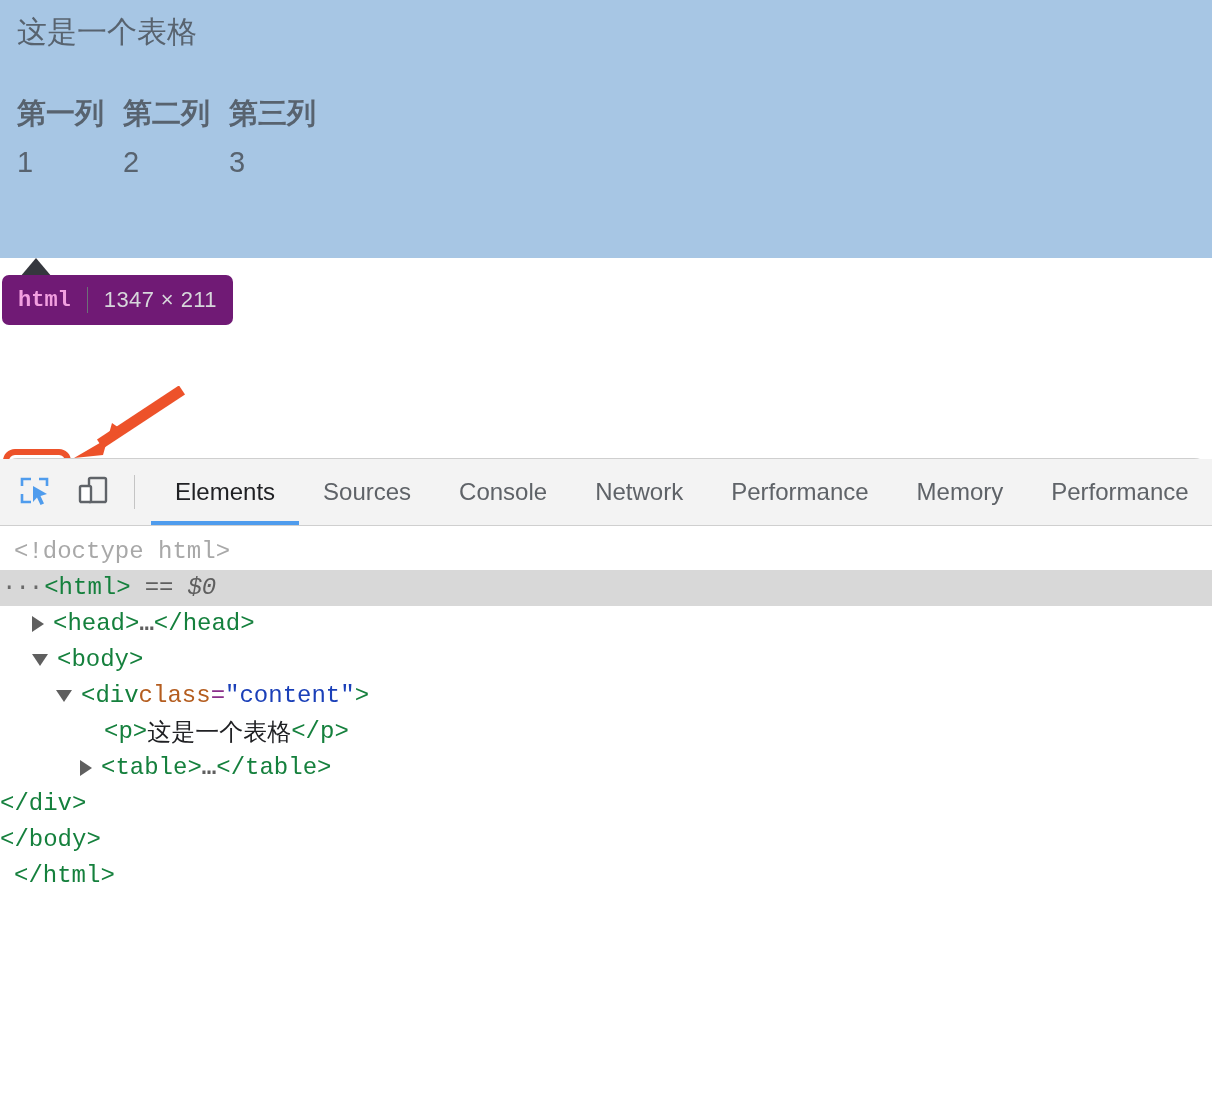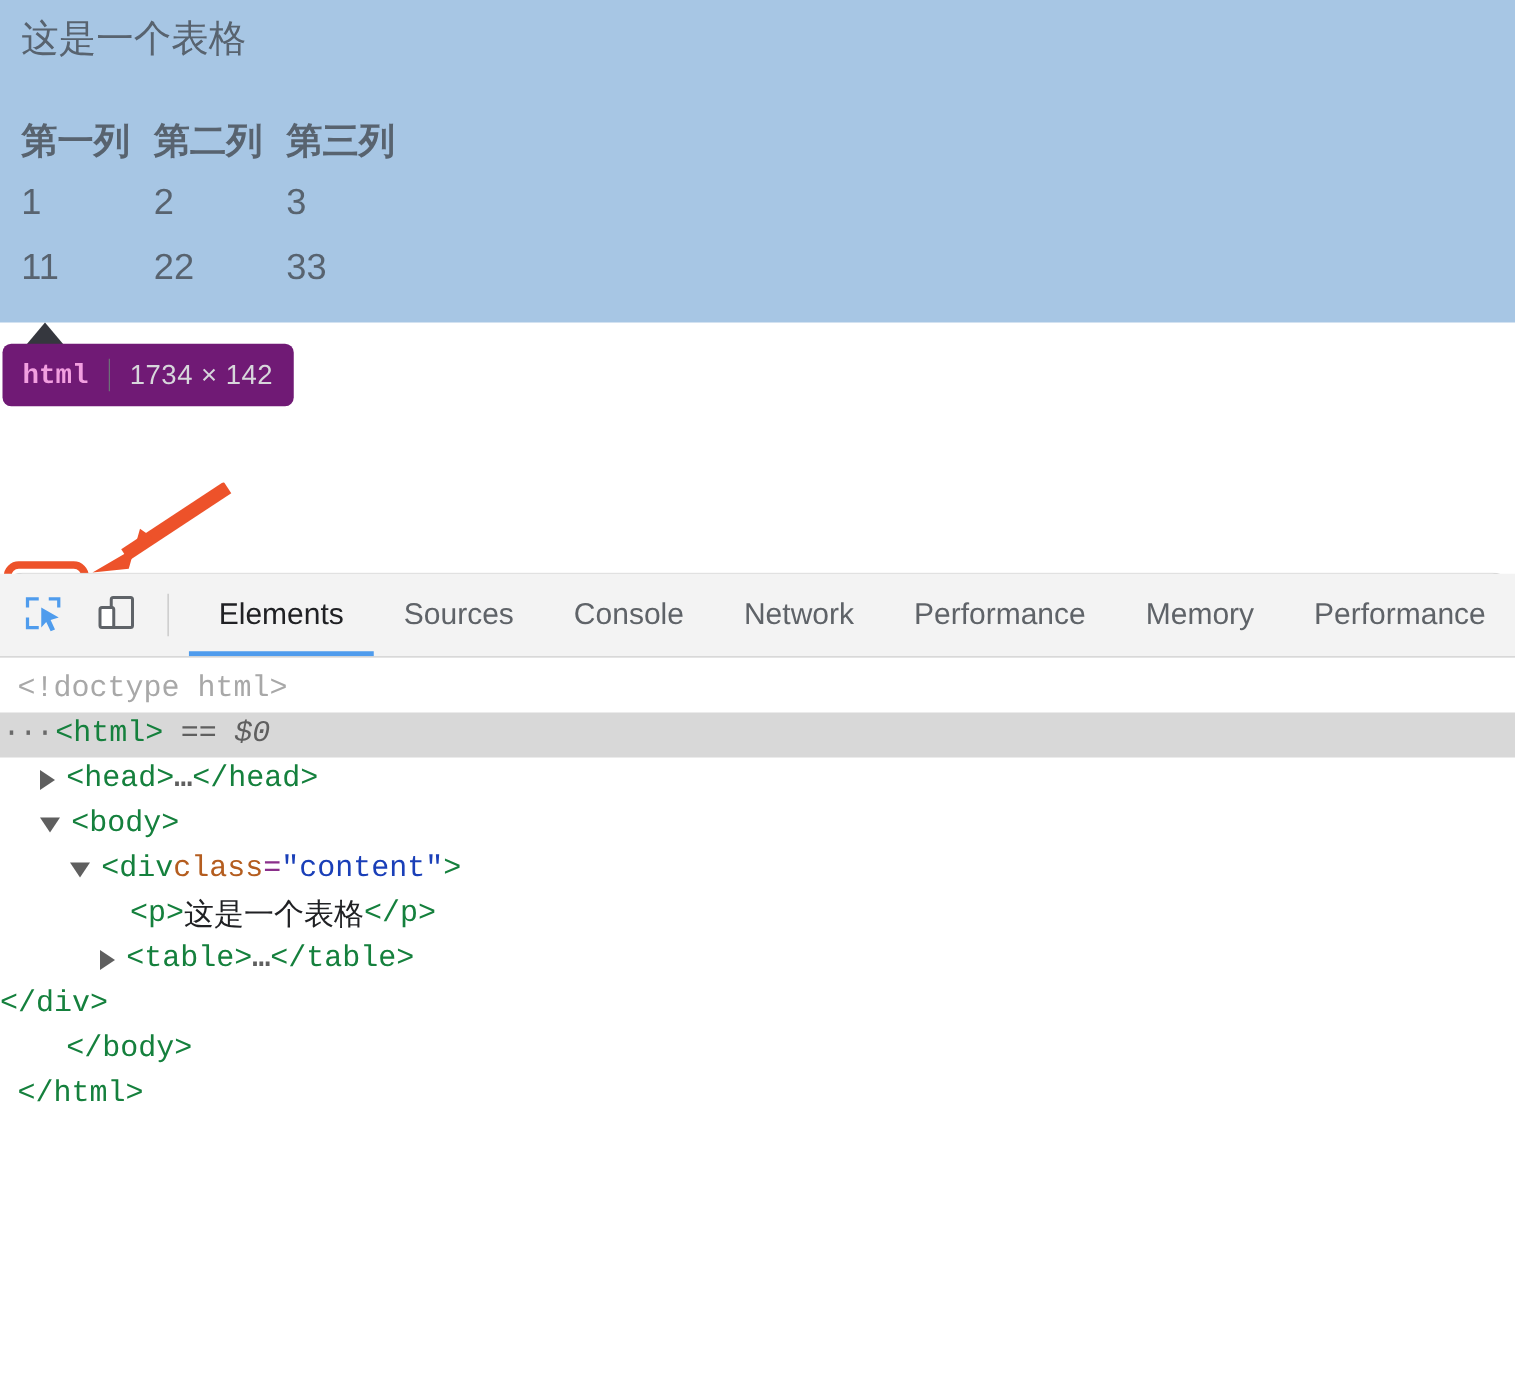--- a/index.html
+++ b/index.html
@@ -248,21 +248,21 @@
   }
   .twisty.open {
     border-left: 8px solid transparent;
     border-right: 8px solid transparent;
     border-top: 12px solid #5f5f5f;
   }
   .indent-1 { padding-left: 32px; }
   .indent-2 { padding-left: 56px; }
   .indent-3 { padding-left: 80px; }
   .indent-0n { padding-left: 14px; font-family: Liberation Mono, monospace; }
-  .indent-1n { padding-left: 53px; }
+  .indent-1n { }
   .indent-2n { }
   .indent-3n { padding-left: 104px; }
 </style>
 </head>
 <body>
 
 <div id="root">
 
   <div class="page-overlay">
     <div class="page-heading">这是一个表格</div>
@@ -274,34 +274,29 @@
           <th class="col-2">第二列</th>
           <th class="col-3">第三列</th>
         </tr>
       </thead>
       <tbody>
         <tr>
           <td class="col-1">1</td>
           <td class="col-2">2</td>
           <td class="col-3">3</td>
         </tr>
-        <tr>
-          <td class="col-1">11</td>
-          <td class="col-2">22</td>
-          <td class="col-3">33</td>
-        </tr>
       </tbody>
     </table>
   </div>
 
   <div class="node-tooltip-pointer"></div>
   <div class="node-tooltip">
     <span class="tooltip-tag">html</span>
     <span class="tooltip-sep"></span>
-    <span class="tooltip-size">1734 × 142</span>
+    <span class="tooltip-size">1347 × 211</span>
   </div>
 
 
   <svg class="annotation-arrow" viewBox="0 0 130 80">
     <path d="M122 4 L40 58" stroke="#ed522a" stroke-width="11" stroke-linecap="butt" fill="none"></path>
     <path d="M14 72 L62 44 L52 37 L43 69 Z" fill="#ed522a"></path>
   </svg>
 
   <div class="annotation-box"></div>
 

